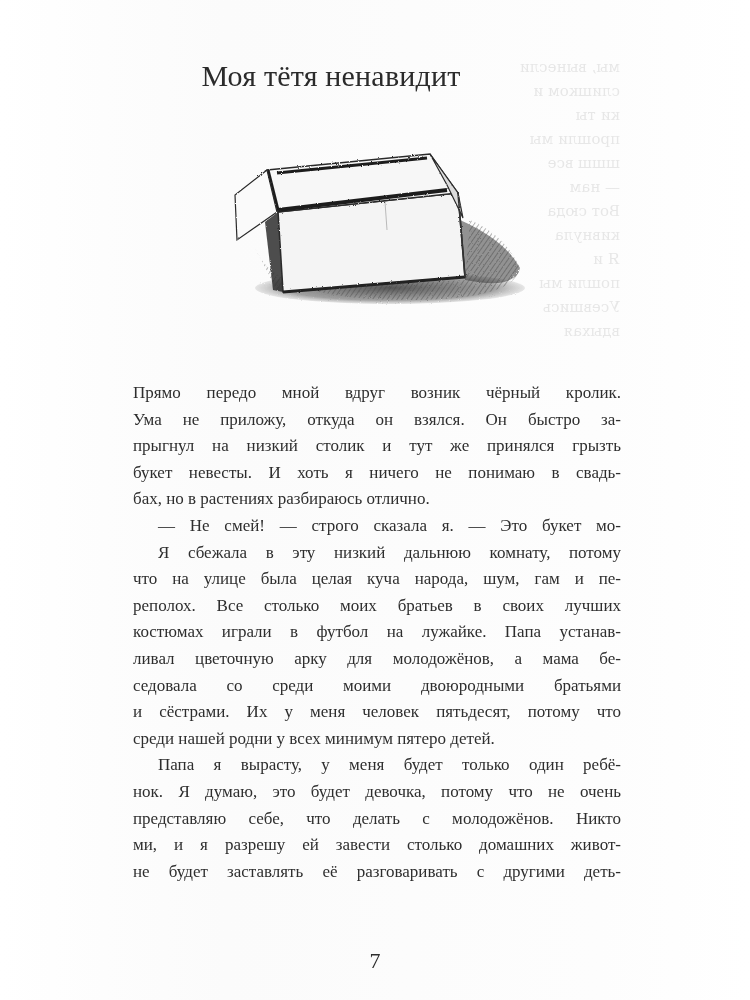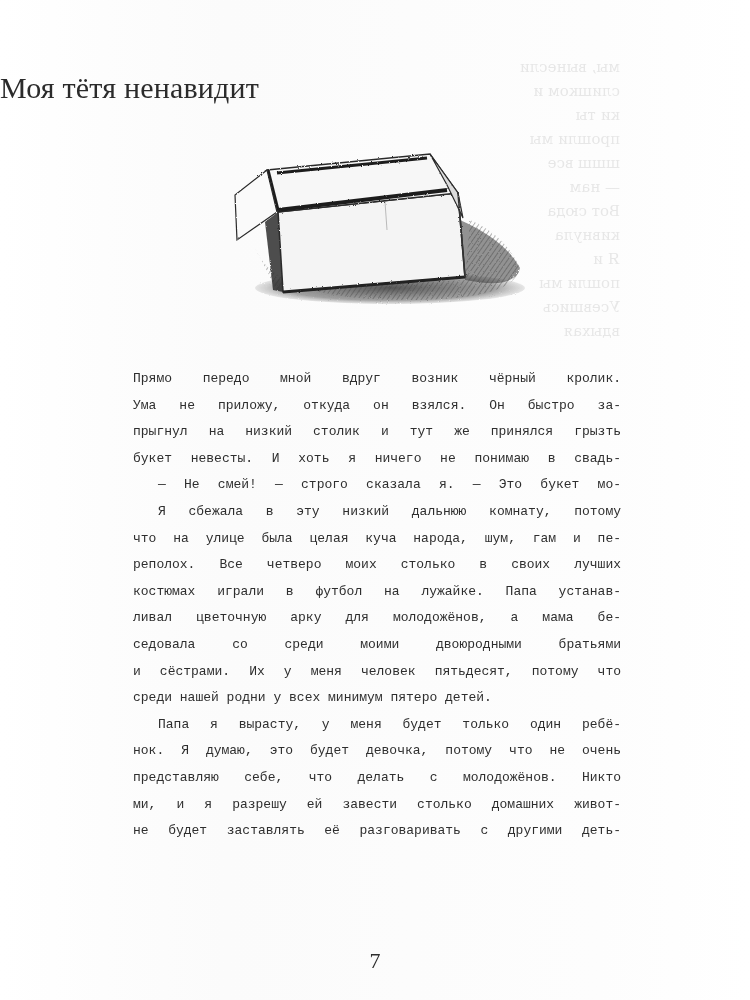--- a/index.html
+++ b/index.html
@@ -16,32 +16,33 @@
   }
   
   .bleed {
     position: absolute; left: 470px; top: 55px; width: 150px; height: 300px;
     overflow: hidden; opacity: 0.16; filter: blur(0.6px);
     font-size: 15px; line-height: 24px; color: #777;
     transform: scaleX(-1);
   }
   .bleed div { white-space: nowrap; }
   .chapter-title {
-    position: absolute; left: 0; top: 69px; width: 662px;
+    position: absolute; left: 0; top: 57px; width: 662px;
+    text-align: center;
     font-family: "Liberation Serif", "DejaVu Serif", serif;
     font-size: 30px; line-height: 38px; color: #2b2b2b;
     letter-spacing: 0.2px;
   }
   .illustration {
     position: absolute; left: 215px; top: 140px; width: 320px; height: 170px;
   }
   .body-text {
-    position: absolute; left: 133px; top: 366px; width: 488px;
-    font-family: Liberation Mono, monospace;
-    font-size: 13px; line-height: 26.6px; color: #2e2e2e;
+    position: absolute; left: 133px; top: 380px; width: 488px;
+    font-family: Liberation Serif, serif;
+    font-size: 17px; line-height: 26.6px; color: #2e2e2e;
   }
   .line {
     display: block; white-space: nowrap;
     text-align: justify; text-align-last: justify;
     height: 26.6px;
   }
   .line.last { text-align-last: left; }
   .line.indent { padding-left: 25px; }
   .page-number {
     position: absolute; left: 0; top: 948px; width: 750px;
@@ -117,24 +118,25 @@
         <path d="M170 62 L 172 90" stroke="#aaa" stroke-width="0.8" fill="none"></path>
       </g>
     </svg>
   </div>
 
   <div class="body-text">
     <span class="line">Прямо передо мной вдруг возник чёрный кролик.</span>
     <span class="line">Ума не приложу, откуда он взялся. Он быстро за-</span>
     <span class="line">прыгнул на низкий столик и тут же принялся грызть</span>
     <span class="line">букет невесты. И хоть я ничего не понимаю в свадь-</span>
+    <span class="line last">бах, но в растениях разбираюсь отлично.</span>
     <span class="line indent">— Не смей! — строго сказала я. — Это букет мо-</span>
     <span class="line indent">Я сбежала в эту низкий дальнюю комнату, потому</span>
     <span class="line">что на улице была целая куча народа, шум, гам и пе-</span>
-    <span class="line">реполох. Все четверо моих столько в своих лучших</span>
+    <span class="line">реполох. Все столько моих братьев в своих лучших</span>
     <span class="line">костюмах играли в футбол на лужайке. Папа устанав-</span>
     <span class="line">ливал цветочную арку для молодожёнов, а мама бе-</span>
     <span class="line">седовала со среди моими двоюродными братьями</span>
     <span class="line">и сёстрами. Их у меня человек пятьдесят, потому что</span>
     <span class="line last">среди нашей родни у всех минимум пятеро детей.</span>
     <span class="line indent">Папа я вырасту, у меня будет только один ребё-</span>
     <span class="line">нок. Я думаю, это будет девочка, потому что не очень</span>
     <span class="line">представляю себе, что делать с молодожёнов. Никто</span>
     <span class="line">ми, и я разрешу ей завести столько домашних живот-</span>
     <span class="line">не будет заставлять её разговаривать с другими деть-</span>

